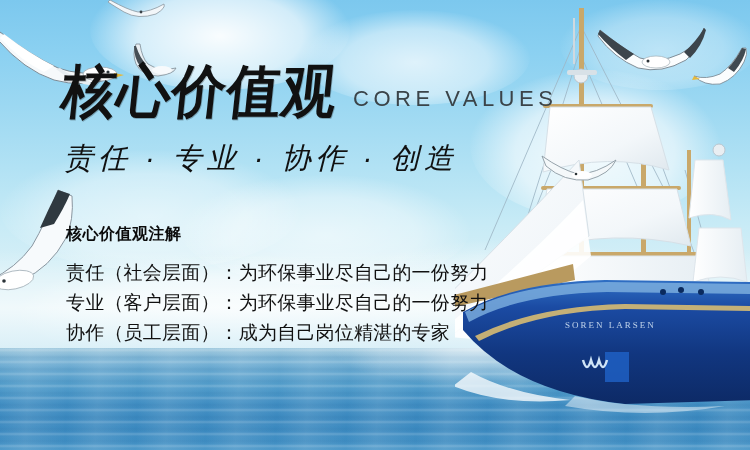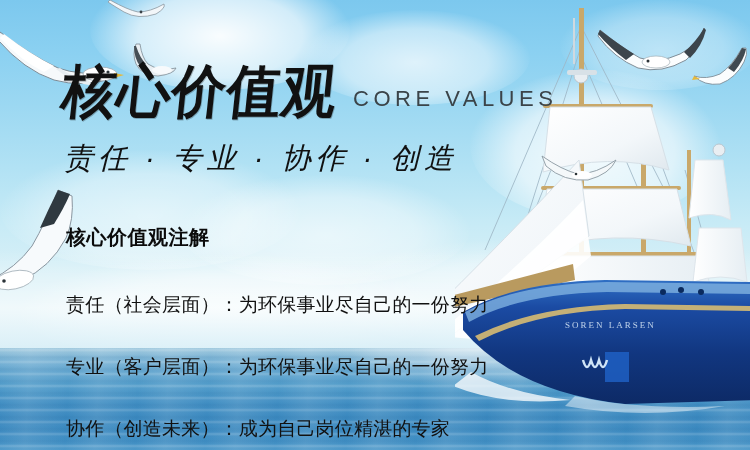--- a/index.html
+++ b/index.html
@@ -150,42 +150,41 @@
     color: #111111;
     letter-spacing: 5px;
     white-space: nowrap;
     font-style: italic;
   }
 
   .section-head {
     position: absolute;
     left: 66px; top: 224px;
     font-family: "Liberation Sans", "DejaVu Sans", sans-serif;
-    font-size: 20px;
+    font-size: 16px;
     font-weight: 700;
     color: #0b0b0b;
     letter-spacing: .5px;
     white-space: nowrap;
   }
 
   .detail-list {
     position: absolute;
     left: 66px; top: 258px;
     margin: 0; padding: 0;
     list-style: none;
   }
   .detail-list li {
     font-family: "Liberation Sans", "DejaVu Sans", sans-serif;
     font-size: 19px;
     font-weight: 400;
     color: #111111;
     line-height: 30px;
     white-space: nowrap;
     letter-spacing: .2px;
-    margin-top: 32px;
   }
 </style>
 </head>
 <body>
 
 <div class="banner">
 
   <div class="sky"></div>
   <div class="cloud c1"></div>
   <div class="cloud c6"></div>
@@ -346,16 +345,16 @@
     <span class="title-en">CORE VALUES</span>
   </div>
 
   <div class="subtitle">责任 · 专业 · 协作 · 创造</div>
 
   <div class="section-head">核心价值观注解</div>
 
   <ul class="detail-list">
     <li>责任（社会层面）：为环保事业尽自己的一份努力</li>
     <li>专业（客户层面）：为环保事业尽自己的一份努力</li>
-    <li>协作（创造未来）：成为自己岗位精湛的专家</li>
+    <li>协作（员工层面）：成为自己岗位精湛的专家</li>
   </ul>
 
 </div>
 
 </body></html>

